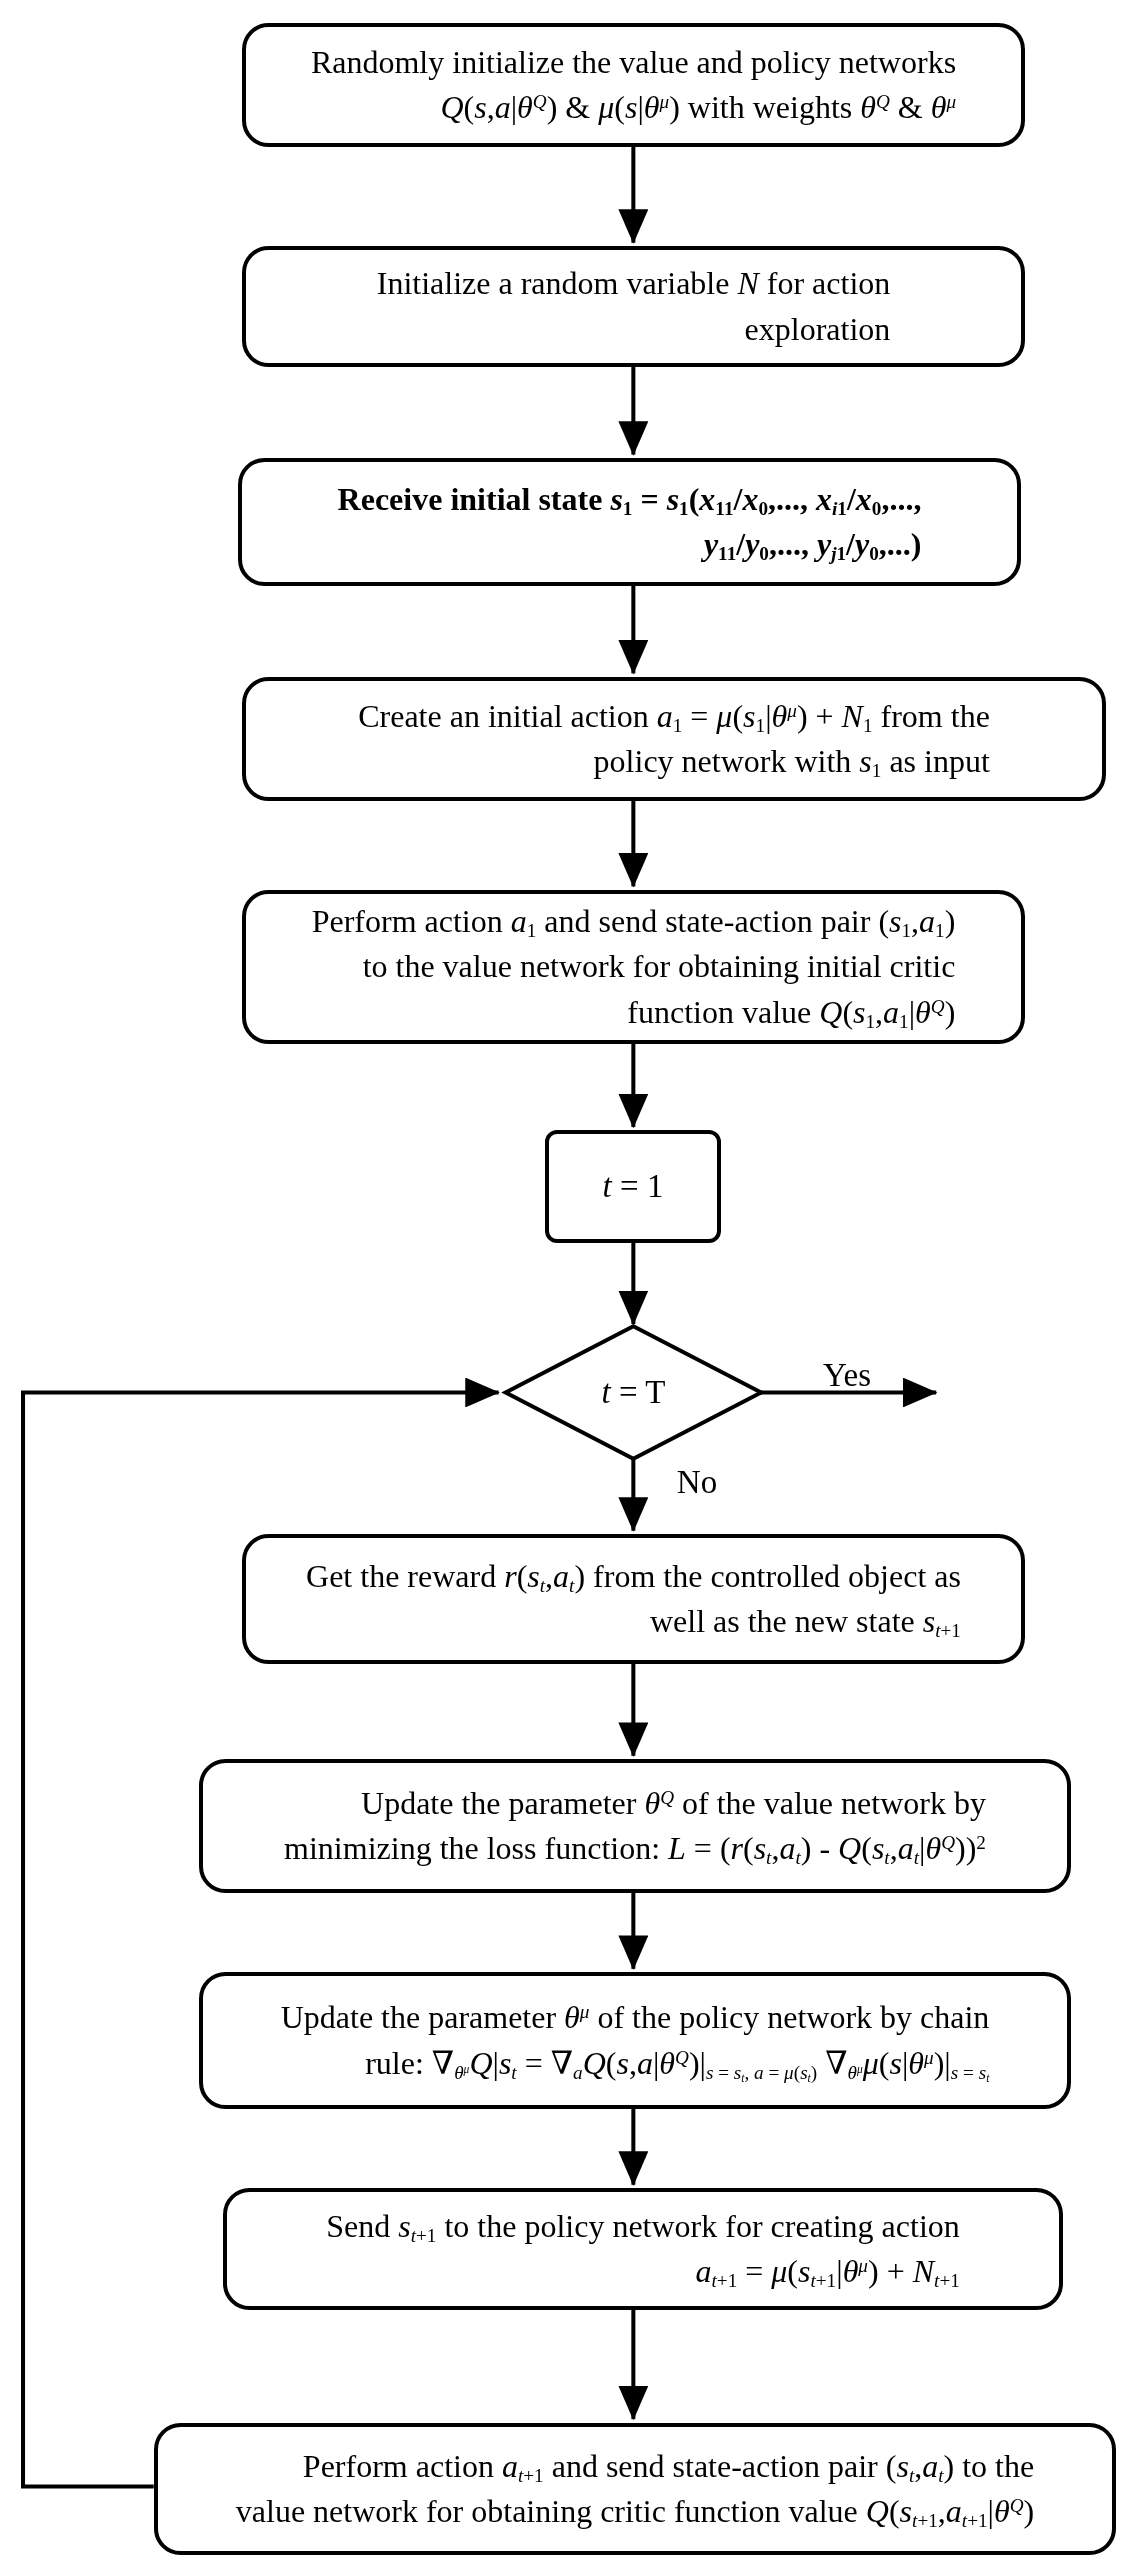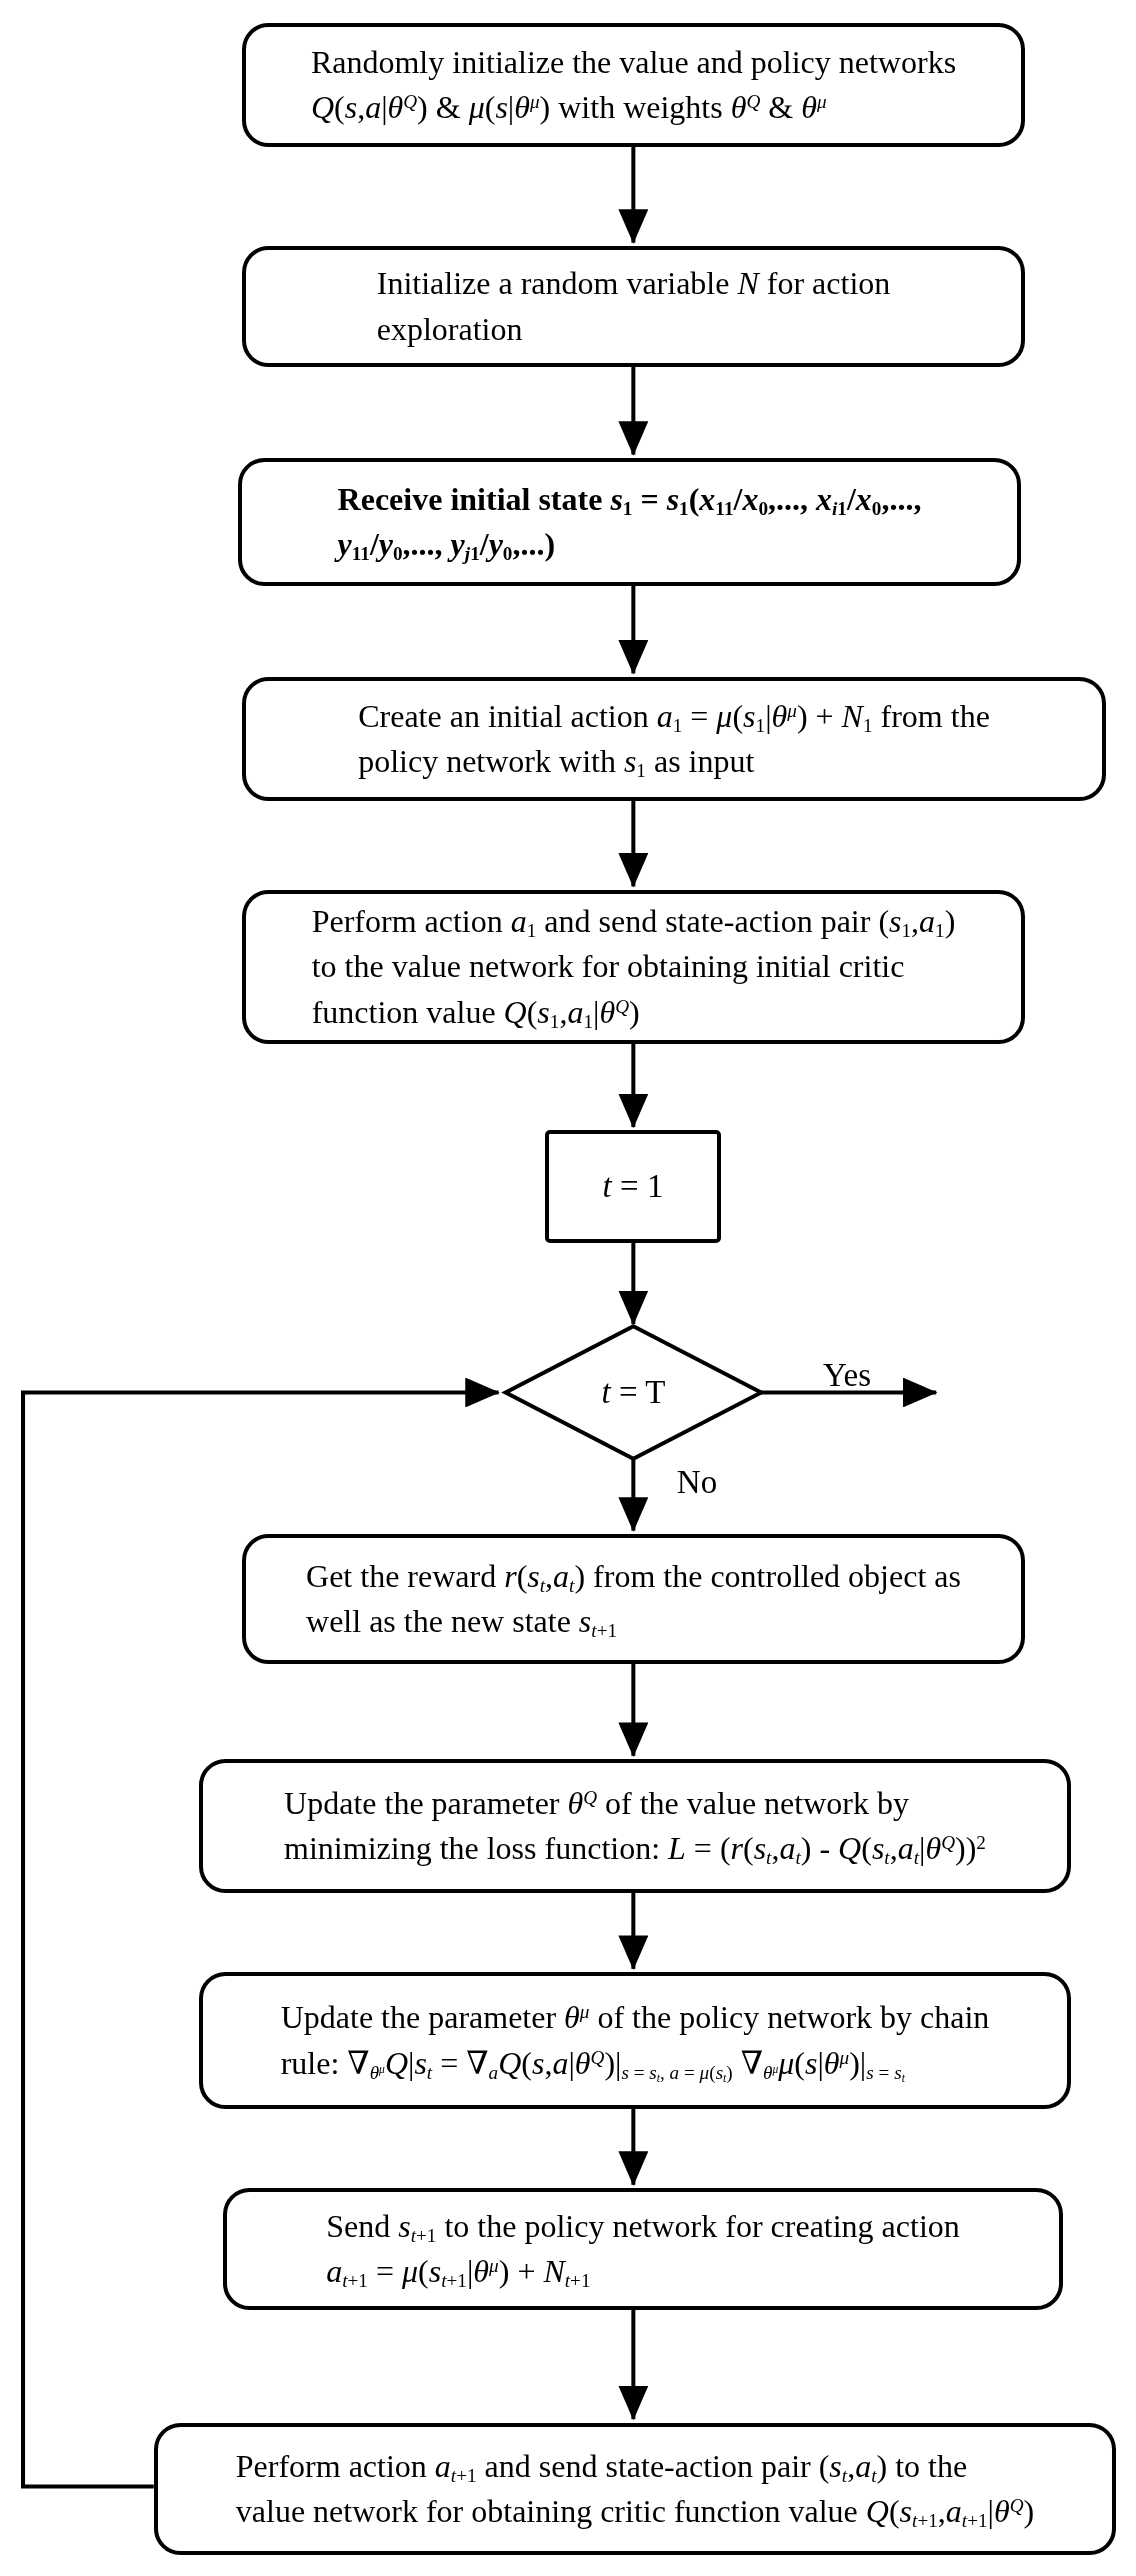--- a/index.html
+++ b/index.html
@@ -12,25 +12,25 @@
     color:#000;
   }
   #wires{position:absolute;left:0;top:0;width:1136px;height:2576px;}
   .node{
     position:absolute;
     box-sizing:border-box;
     background:#fff;
     border:4px solid #000;
     border-radius:26.5px;
     display:flex;align-items:center;justify-content:center;
-    text-align:left;
+    text-align:right;
     font-size:32px;line-height:1.42;
     padding:3.5px 8px;
   }
-  .terminal{border-radius:5px;font-size:33px;}
+  .terminal{border-radius:12px;font-size:33px;}
   .free-label{
     position:absolute;
     font-size:33px;line-height:1;
     text-align:center;
   }
   .diamond-label{
     position:absolute;
     display:flex;align-items:center;justify-content:center;
     font-size:33px;
   }

